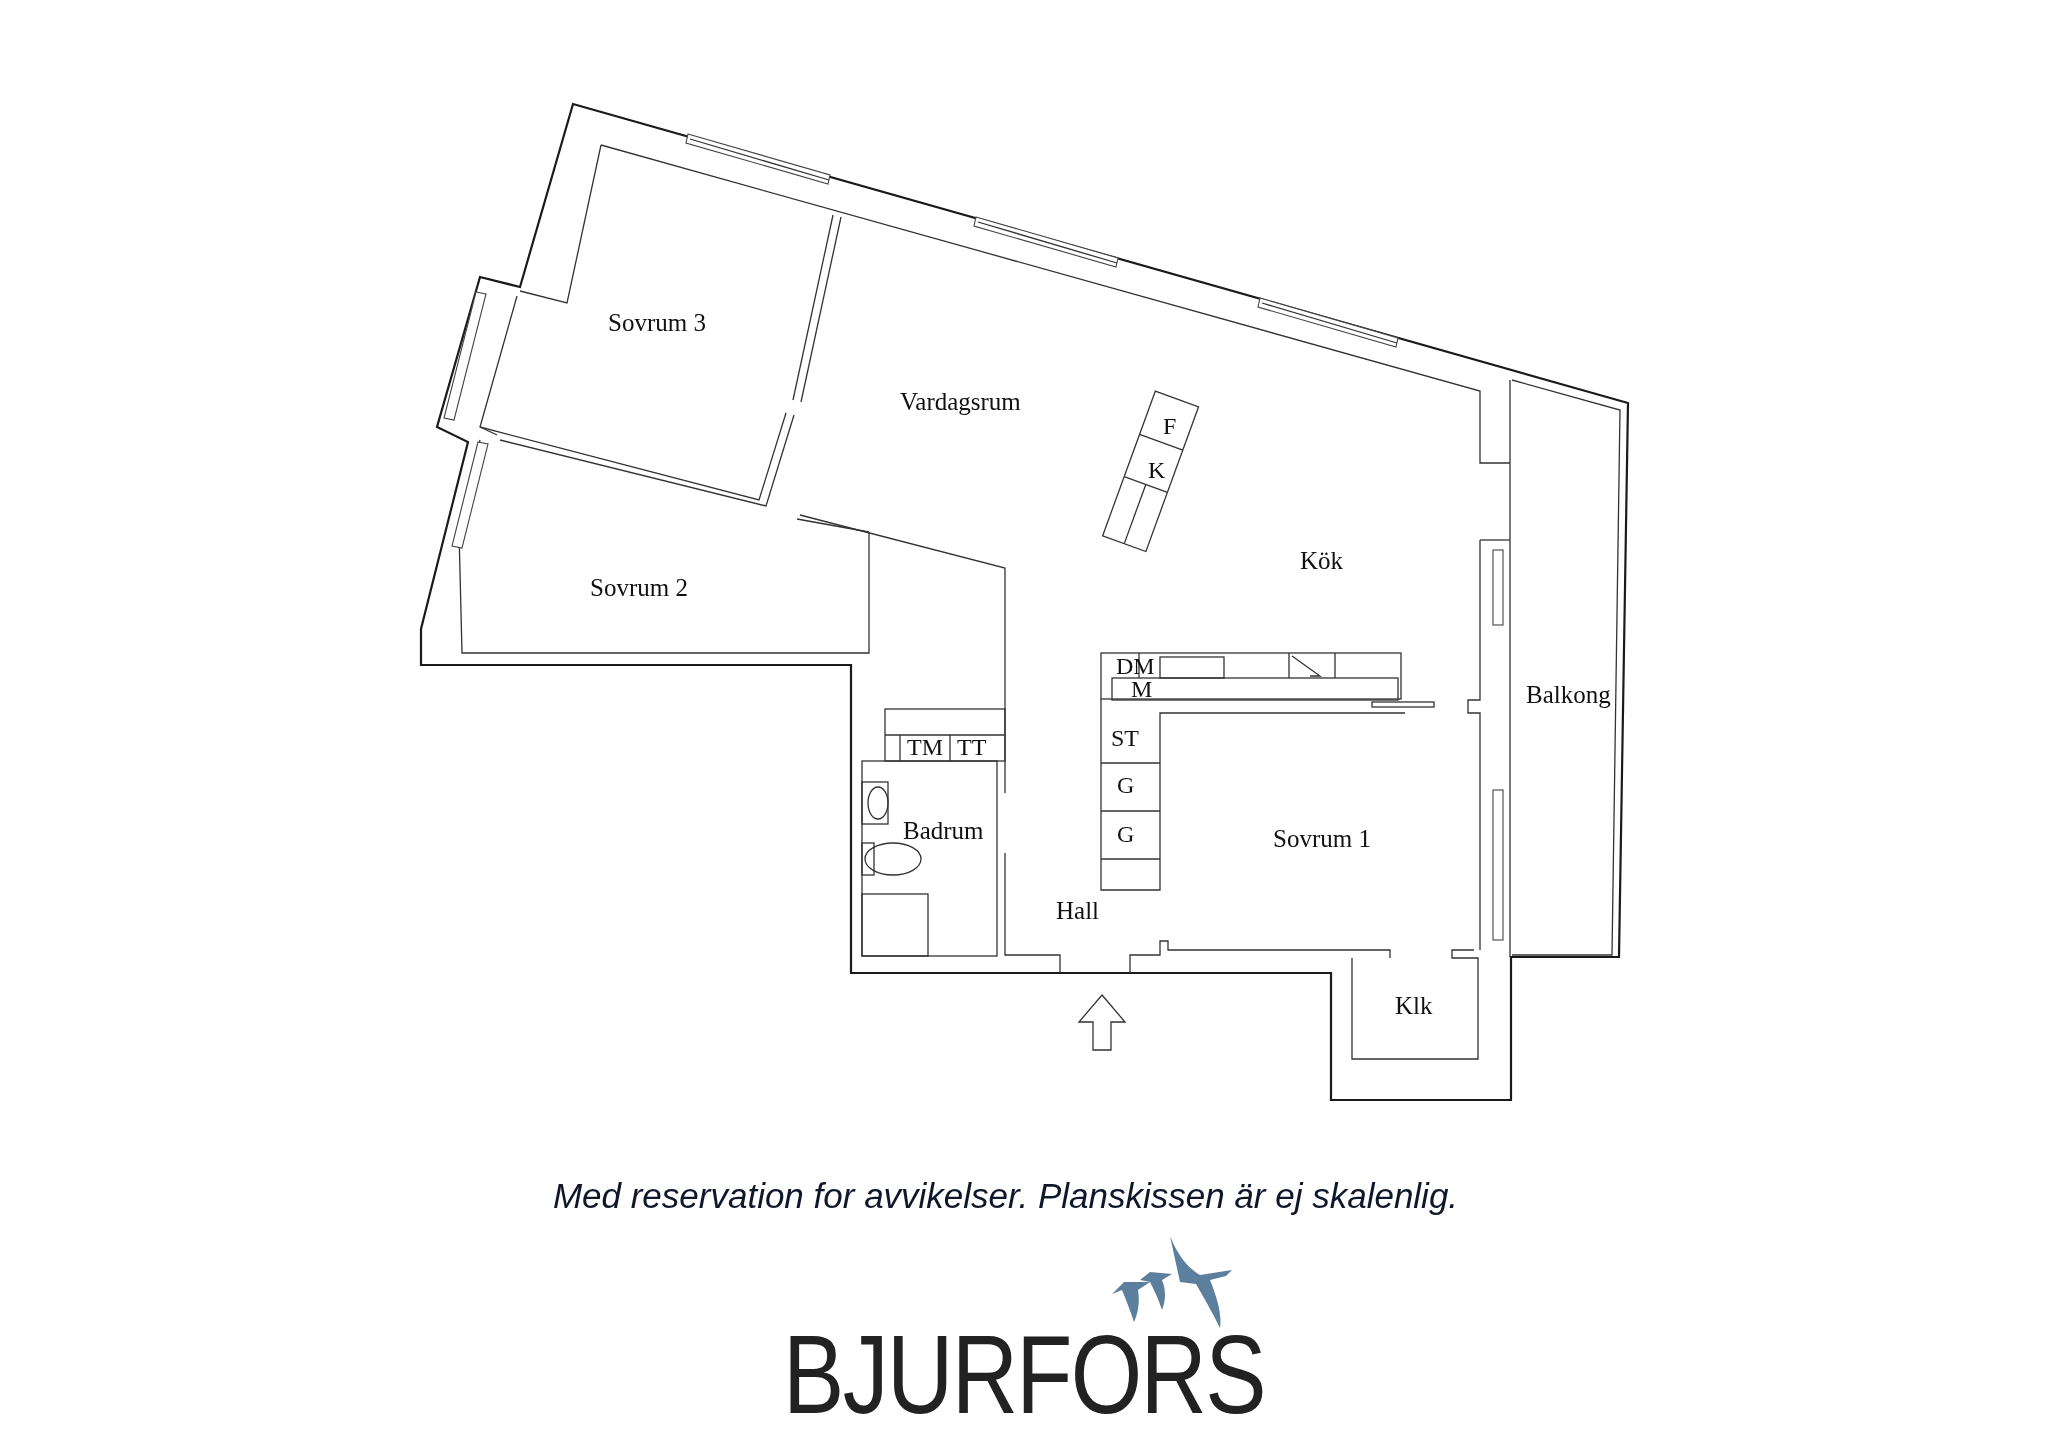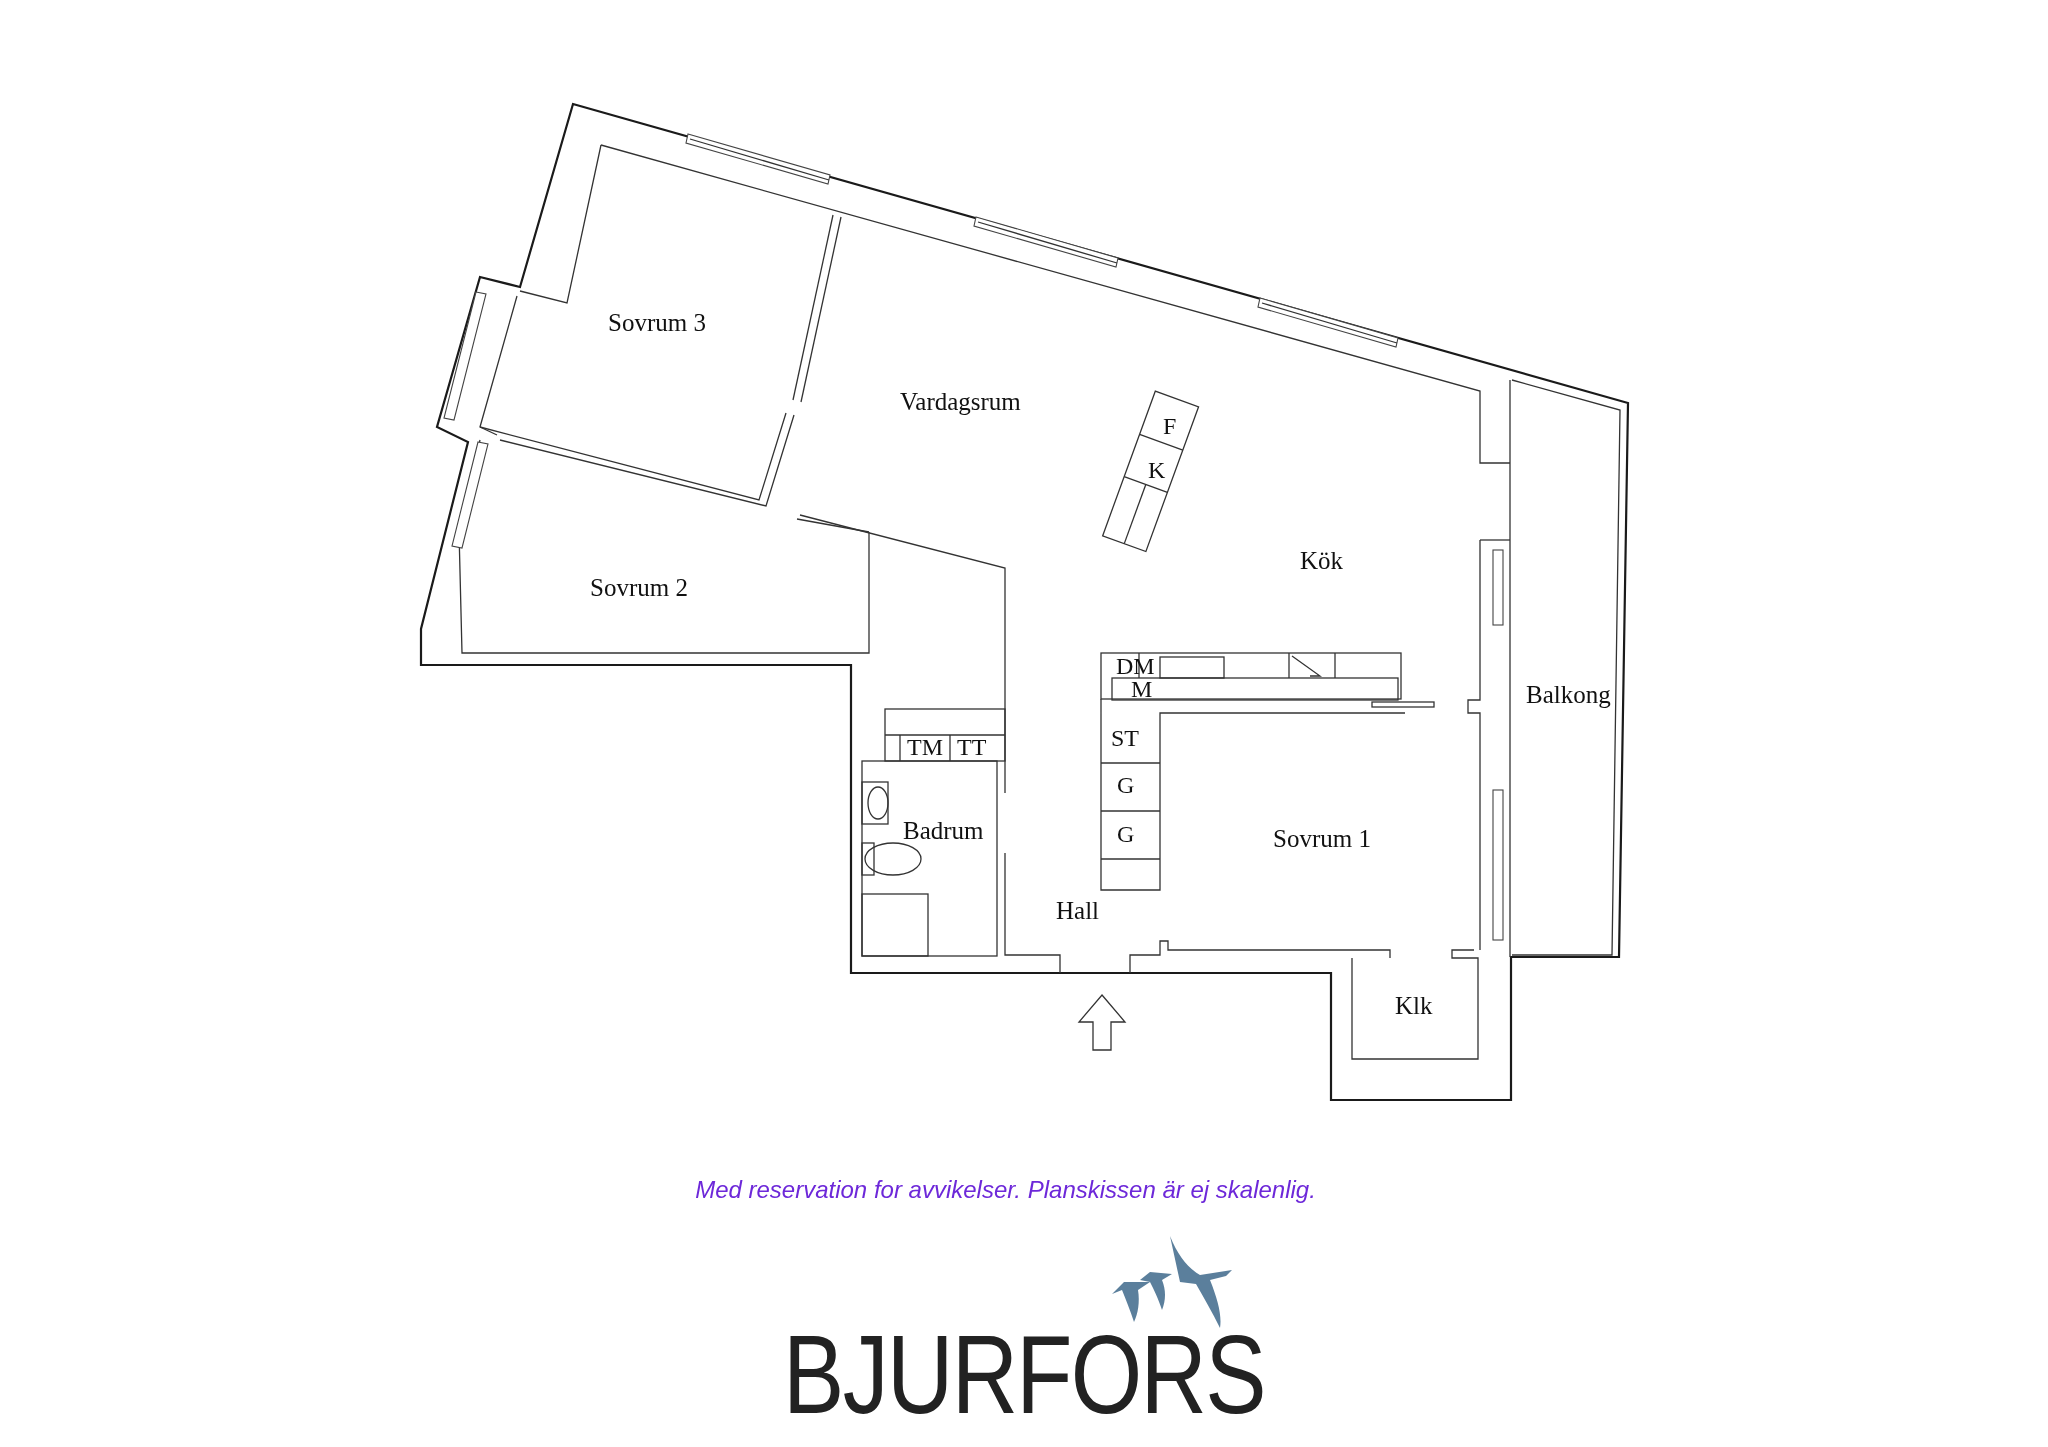--- a/index.html
+++ b/index.html
@@ -3,21 +3,21 @@
 <meta charset="utf-8">
 <style>
   html,body{margin:0;padding:0;background:#fff;}
   body{width:2048px;height:1447px;position:relative;overflow:hidden;font-family:"Liberation Serif",serif;}
   svg.plan{position:absolute;left:0;top:0;width:2048px;height:1447px;}
   .wall{fill:none;stroke:#1a1a1a;stroke-width:2.2;}
   .thin{fill:none;stroke:#333;stroke-width:1.3;}
   .win{fill:#fff;stroke:#444;stroke-width:1.1;}
   .lbl{font-family:"Liberation Serif",serif;font-size:25px;fill:#111;}
   .sm{font-family:"Liberation Serif",serif;font-size:24px;fill:#111;}
-  .disclaimer{position:absolute;left:0;width:2011px;top:1176px;text-align:center;font-family:"Liberation Sans",sans-serif;font-style:italic;font-size:24px;color:#6d28d9;}
+  .disclaimer{position:absolute;left:0;width:2011px;top:1176px;text-align:center;font-family:"Liberation Sans",sans-serif;font-style:italic;font-size:35px;color:#0f172a;}
   .brand{position:absolute;left:0;width:2048px;top:1310px;text-align:center;font-family:"Liberation Sans",sans-serif;font-size:112px;font-weight:300;color:#222;letter-spacing:-2px;transform:scaleX(0.82);}
 </style>
 </head>
 <body>
 
 <svg class="plan" viewBox="0 0 2048 1447" xmlns="http://www.w3.org/2000/svg">
 
   <g>
     <polygon class="wall" points="573,104 1628,403 1619,957 1511,957 1511,1100 1331,1100 1331,973 851,973 851,665 421,665 421,629 468,442 437,427 480,277 520,287"></polygon>
 

